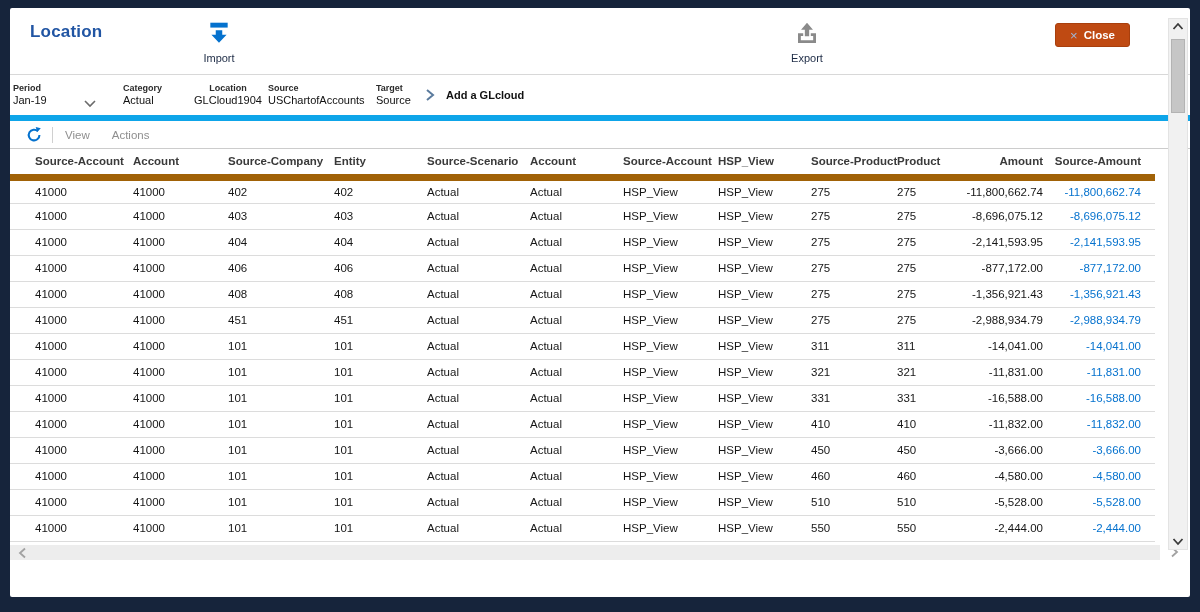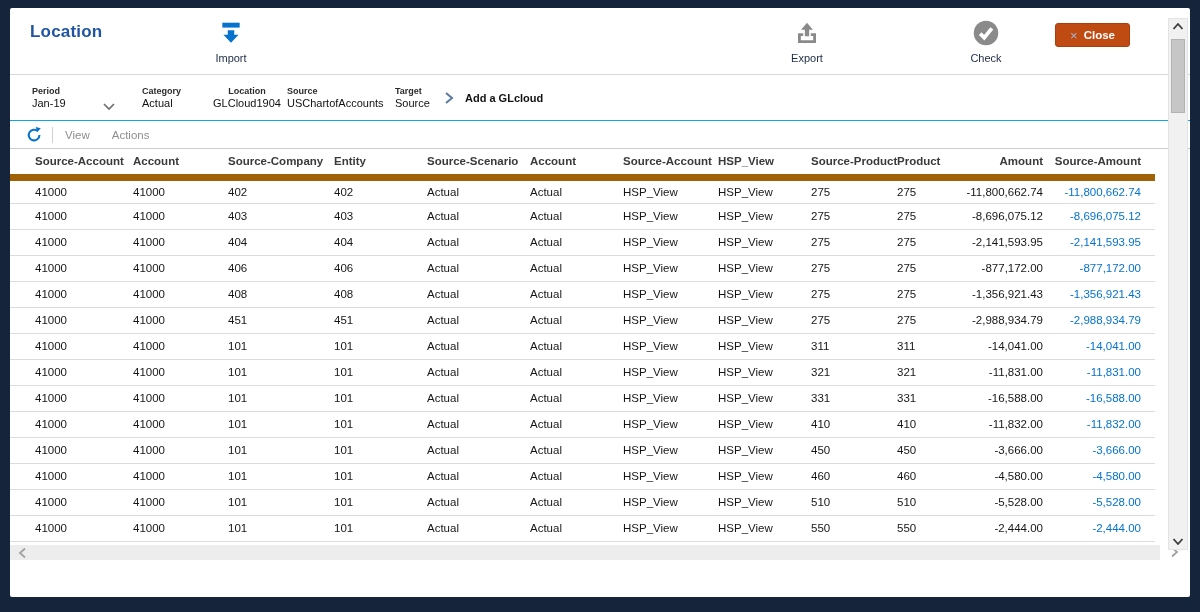--- a/index.html
+++ b/index.html
@@ -19,36 +19,36 @@
   }
   
   .hdr { position:relative; height:67px; border-bottom:1px solid #d8d8d8; }
   .brand {
     position:absolute; left:20px; top:14px;
     font-size:17px; font-weight:bold; color:#2155A3; letter-spacing:.2px;
   }
   .action { position:absolute; top:10px; width:90px; text-align:center; cursor:pointer; }
   .action .ic { height:30px; display:flex; align-items:center; justify-content:center; }
   .action .lbl { margin-top:4px; font-size:11px; color:#1d2b45; }
-  .act-import   { left:176px; }
+  .act-import   { left:164px; }
   .act-validate { left:460px; }
   .act-export   { left:752px; }
   .act-check    { left:931px; }
   .close-btn {
     position:absolute; right:60px; top:15px;
     background:#BF4A12; border:1px solid #a83f0d; border-radius:3px;
     height:24px; padding:0 14px;
     display:flex; align-items:center; gap:6px;
     color:#ffffff; font-size:11.5px; font-weight:bold; cursor:pointer;
   }
   .close-btn .x { color:#9DB7D8; font-size:13px; font-weight:normal; }
   
   .filterbar {
-    position:relative; height:46px; border-bottom:1px solid #0ea5e9;
-    display:flex; align-items:center; padding-left:22px;
+    position:relative; height:46px; border-bottom:6px solid #0ea5e9;
+    display:flex; align-items:center; padding-left:3px;
   }
   .fitem { display:flex; flex-direction:column; justify-content:center; }
   .fitem .flabel { font-size:9px; color:#2b2b2b; font-weight:bold; line-height:11px; }
   .fitem .fvalue { font-size:11px; color:#111; font-weight:normal; line-height:13px; white-space:nowrap; }
   .f-period   { width:70px; }
   .f-chevdown { width:40px; display:flex; align-items:flex-end; height:26px; }
   .f-category { width:65px; }
   .f-location { width:80px;text-align:center; }
   .f-source   { width:108px; }
   .f-target   { width:37px; }
@@ -110,29 +110,20 @@
     <div class="action act-export">
       <div class="ic">
         <svg width="26" height="26" viewBox="0 0 24 24">
           <polygon points="12,2.5 17.5,9 14,9 14,15 10,15 10,9 6.5,9" fill="#8A8A8A"></polygon>
           <path d="M8.5 13.5 H5 v6.5 h14 v-6.5 h-3.5" fill="none" stroke="#8A8A8A" stroke-width="2.6"></path>
         </svg>
       </div>
       <div class="lbl">Export</div>
     </div>
 
-    <div class="action act-check">
-      <div class="ic">
-        <svg width="28" height="28" viewBox="0 0 24 24">
-          <circle cx="12" cy="12" r="10.5" fill="#8A8A8A"></circle>
-          <path d="M7 12.5 l3.5 3.5 l6.5 -8" fill="none" stroke="#ffffff" stroke-width="3.2"></path>
-        </svg>
-      </div>
-      <div class="lbl">Check</div>
-    </div>
 
     <div class="close-btn">
       <span class="x">×</span>
       <span>Close</span>
     </div>
   </div>
 
   <div class="filterbar">
     <div class="fitem f-period">
       <span class="flabel">Period</span>

